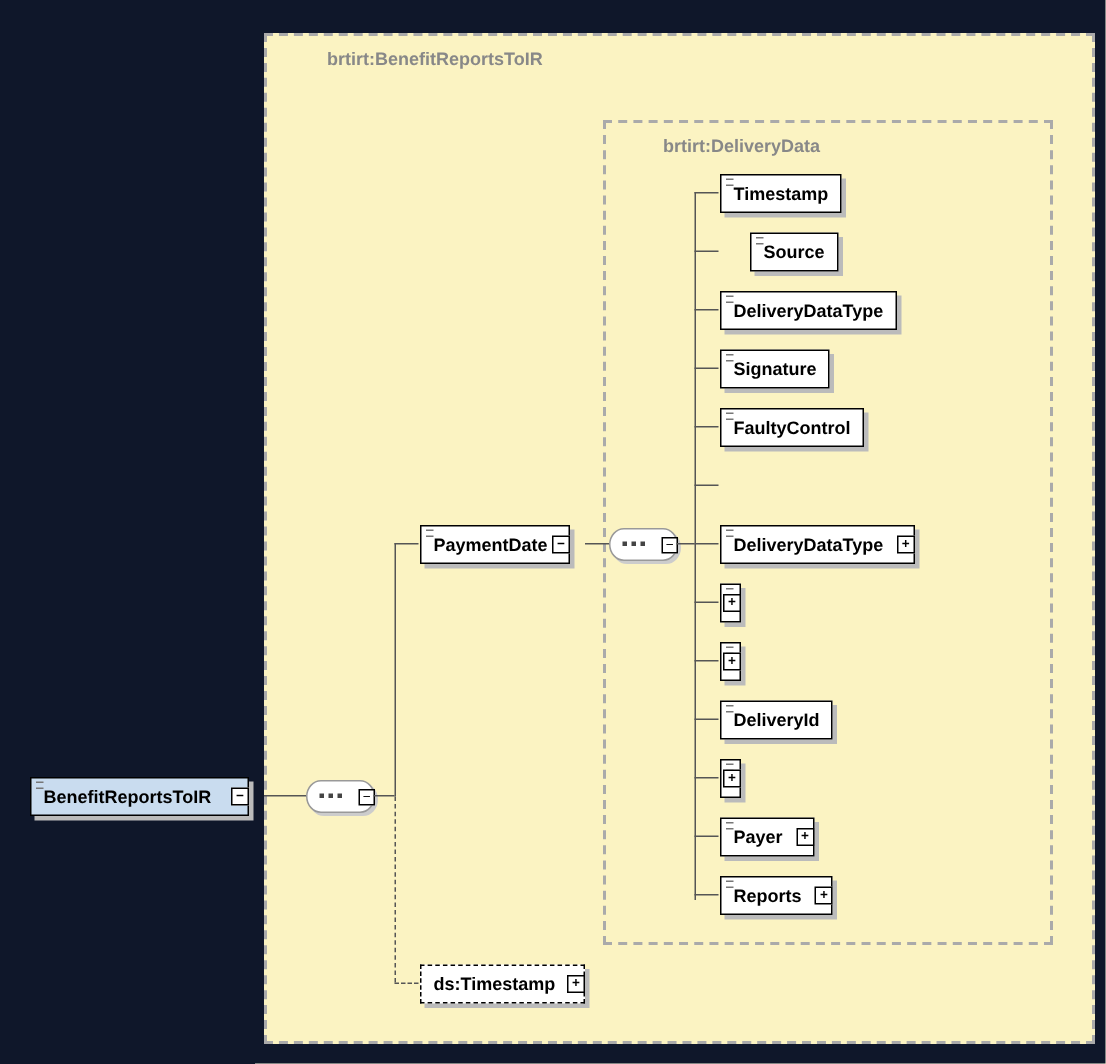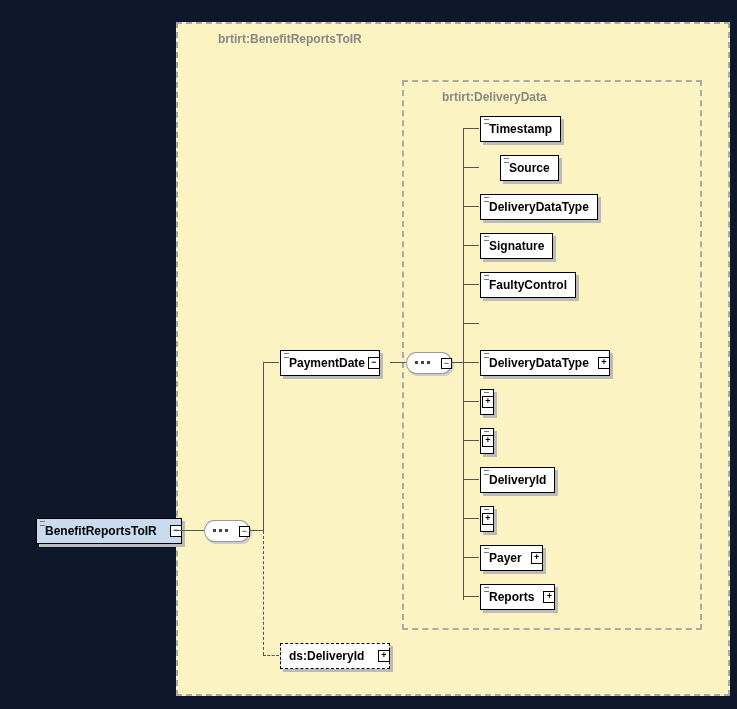--- a/index.html
+++ b/index.html
@@ -23,21 +23,21 @@
 </style>
 </head>
 <body>
 
 <div class="canvas">
   <div class="yellow-bg"></div>
   <div class="inner-box"></div>
   <div class="ns-label" style="left:218px;top:32px">brtirt:BenefitReportsToIR</div>
   <div class="ns-label" style="left:442px;top:90px">brtirt:DeliveryData</div>
 
-  <div class="elem-root" style="left:36px;top:518px;width:144px;height:24px">
+  <div class="elem-root" style="left:20px;top:518px;width:144px;height:24px">
     <div class="stripe"></div>
     <div class="elem-txt">BenefitReportsToIR</div>
     <div class="square">−</div>
   </div>
 
   <div class="line" style="left:176px;top:530px;width:28px;height:1px"></div>
 
   <div class="seq" style="left:204px;top:520px">
     <div class="seq-dots"><span></span><span></span><span></span></div>
     <div class="sq">−</div>
@@ -138,16 +138,16 @@
 
   <div class="line" style="left:463px;top:596px;width:16px;height:1px"></div>
   <div class="elem" style="left:480px;top:584px;height:24px;padding-right:12px">
       <div class="stripe"></div>
       <div class="elem-txt">Reports</div>
       <div class="square">+</div>
     </div>
 
   <div class="opt" style="left:280px;top:643px;width:108px;height:24px">
     <div class="stripe"></div>
-    <div class="elem-txt">ds:DeliveryId</div>
+    <div class="elem-txt">ds:Timestamp</div>
     <div class="square">+</div>
   </div>
 </div>
 
 </body></html>

